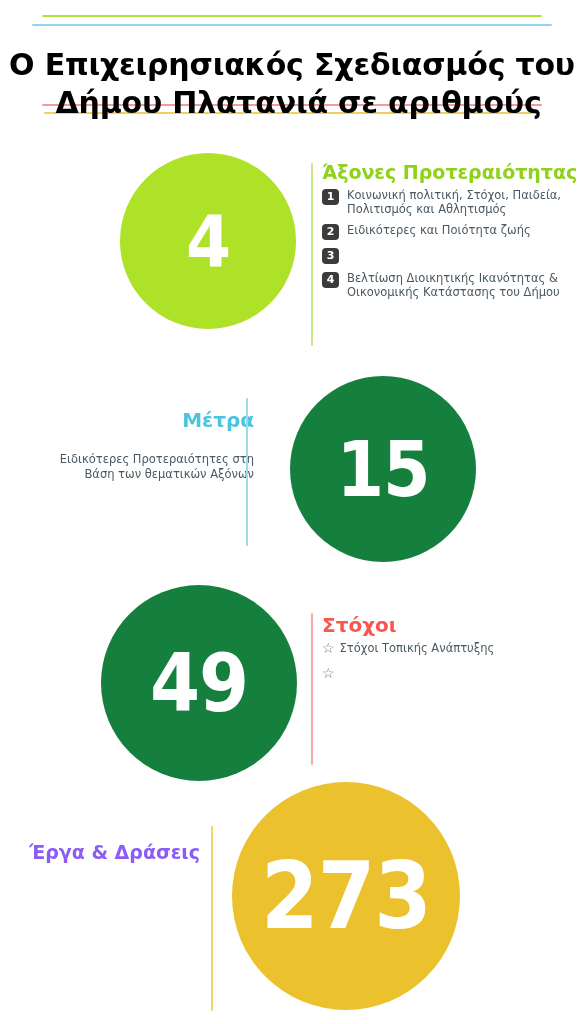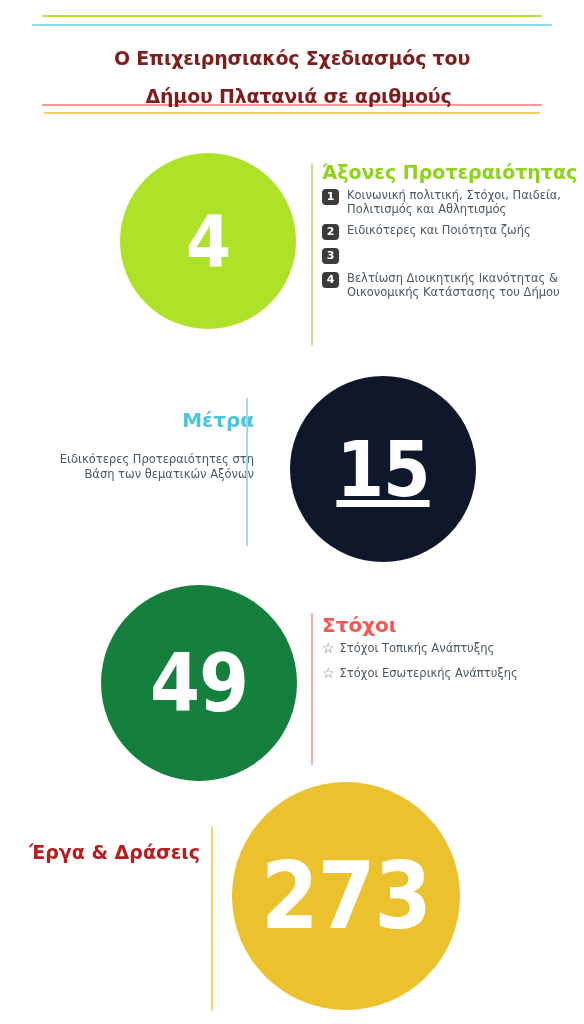--- a/index.html
+++ b/index.html
@@ -35,25 +35,25 @@
   .rule-cyan   { left: 32px;  top: 24px;  width: 520px; background: #8fd8ec; }
   .rule-red    { left: 42px;  top: 104px; width: 500px; background: #f59a9a; }
   .rule-yellow { left: 44px;  top: 112px; width: 496px; background: #f2cf63; }
 
   .title {
     position: absolute;
     left: 0;
     top: 26px;
     width: 584px;
     text-align: center;
-    font-size: 19px;
+    font-size: 30px;
     line-height: 38px;
     font-weight: 700;
     letter-spacing: -0.2px;
-    color: #7f1d1d;
+    color: #000000;
     font-family: "DejaVu Sans", "Liberation Sans", sans-serif;
   }
   .title .line2 { display: block; margin-left: 13px; }
 
   
   .circle {
     position: absolute;
     border-radius: 50%;
     display: flex;
     align-items: center;
@@ -130,23 +130,22 @@
     color: #4a5862;
     margin-top: 20px;
   }
   .div-cyan {
     left: 246px; top: 398px; height: 148px;
     background: #9ddbe9;
   }
   .circle-metra {
     left: 290px; top: 376px;
     width: 186px; height: 186px;
-    background: #0f172a;
+    background: #15803d;
     font-size: 76px;
-    text-decoration: underline;
   }
 
   
   .circle-goals {
     left: 101px; top: 585px;
     width: 196px; height: 196px;
     background: #15803d;
     font-size: 80px;
   }
   .div-red {
@@ -173,21 +172,21 @@
     line-height: 14px;
     color: #4a5862;
   }
 
   
   .panel-works {
     left: 10px; top: 840px; width: 190px;
     text-align: right;
   }
   .panel-works .panel-heading {
-    color: #b91c1c;
+    color: #8b5cf6;
     font-size: 19px;
     margin: 0;
   }
   .div-yellow {
     left: 211px; top: 826px; height: 185px;
     background: #f3d469;
   }
   .circle-works {
     left: 232px; top: 782px;
     width: 228px; height: 228px;
@@ -255,21 +254,20 @@
 
 <div class="panel panel-goals">
   <h2 class="panel-heading">Στόχοι</h2>
   <ul class="goal-list">
     <li class="goal-item">
       <span class="star-icon">☆</span>
       <span class="goal-text">Στόχοι Τοπικής Ανάπτυξης</span>
     </li>
     <li class="goal-item">
       <span class="star-icon">☆</span>
-      <span class="goal-text">Στόχοι Εσωτερικής Ανάπτυξης</span>
     </li>
   </ul>
 </div>
 
 <div class="panel panel-works">
   <h2 class="panel-heading">Έργα &amp; Δράσεις</h2>
 </div>
 <div class="divider div-yellow"></div>
 <div class="circle circle-works">
   <span>273</span>

